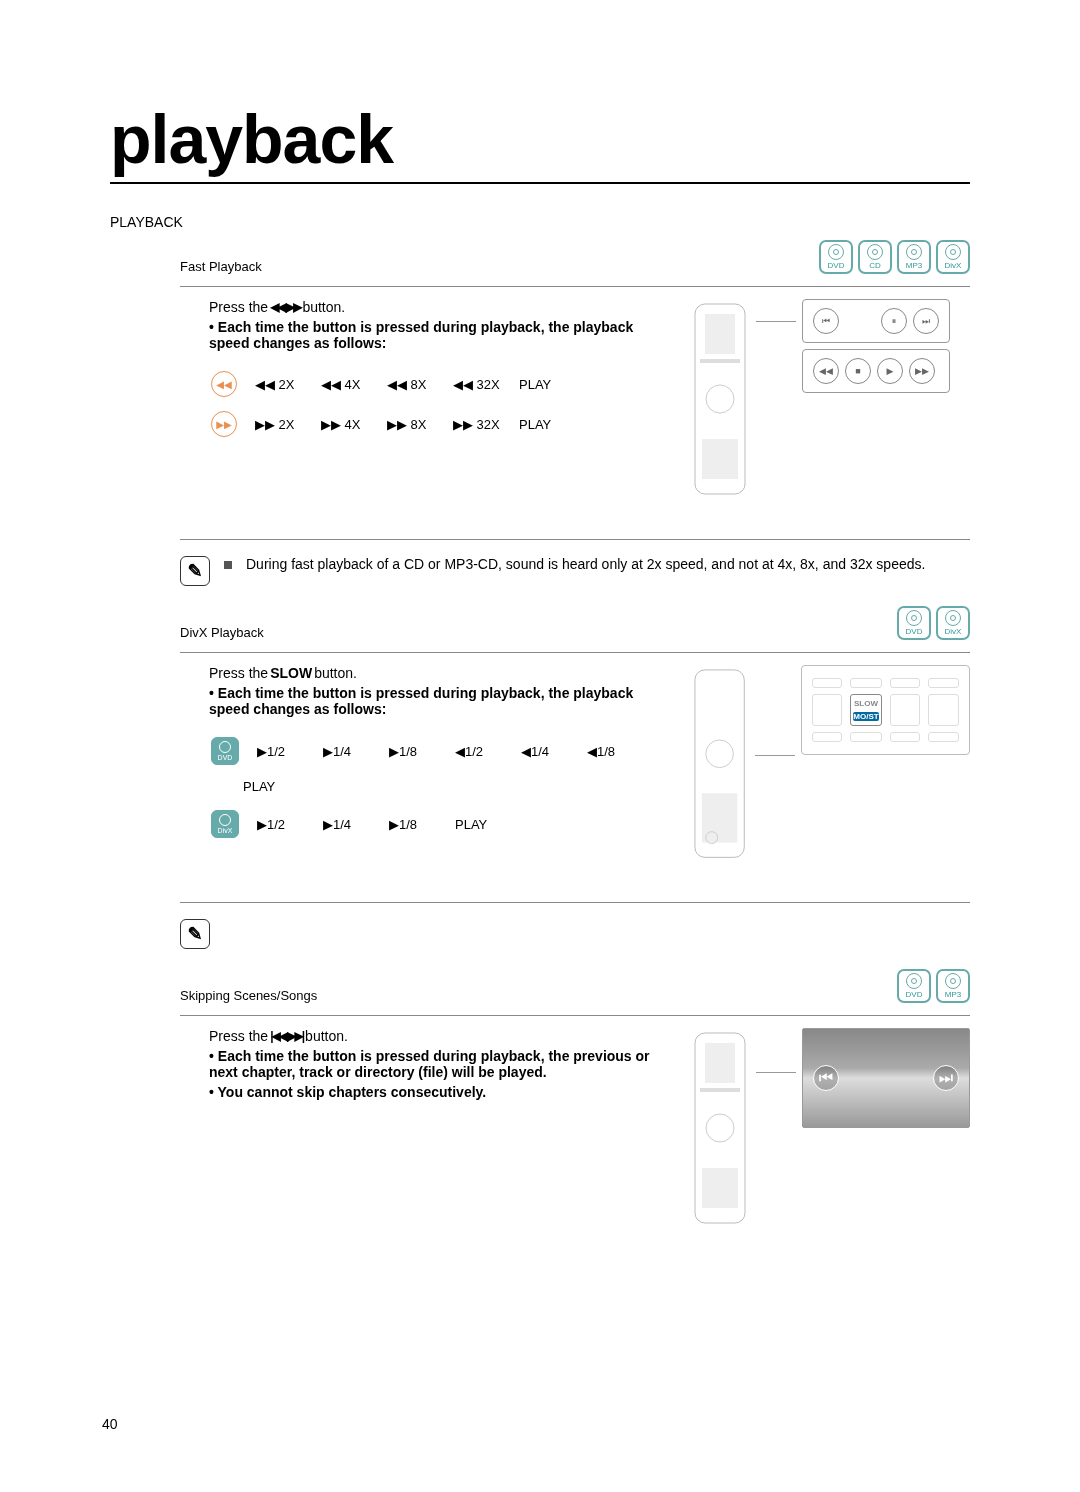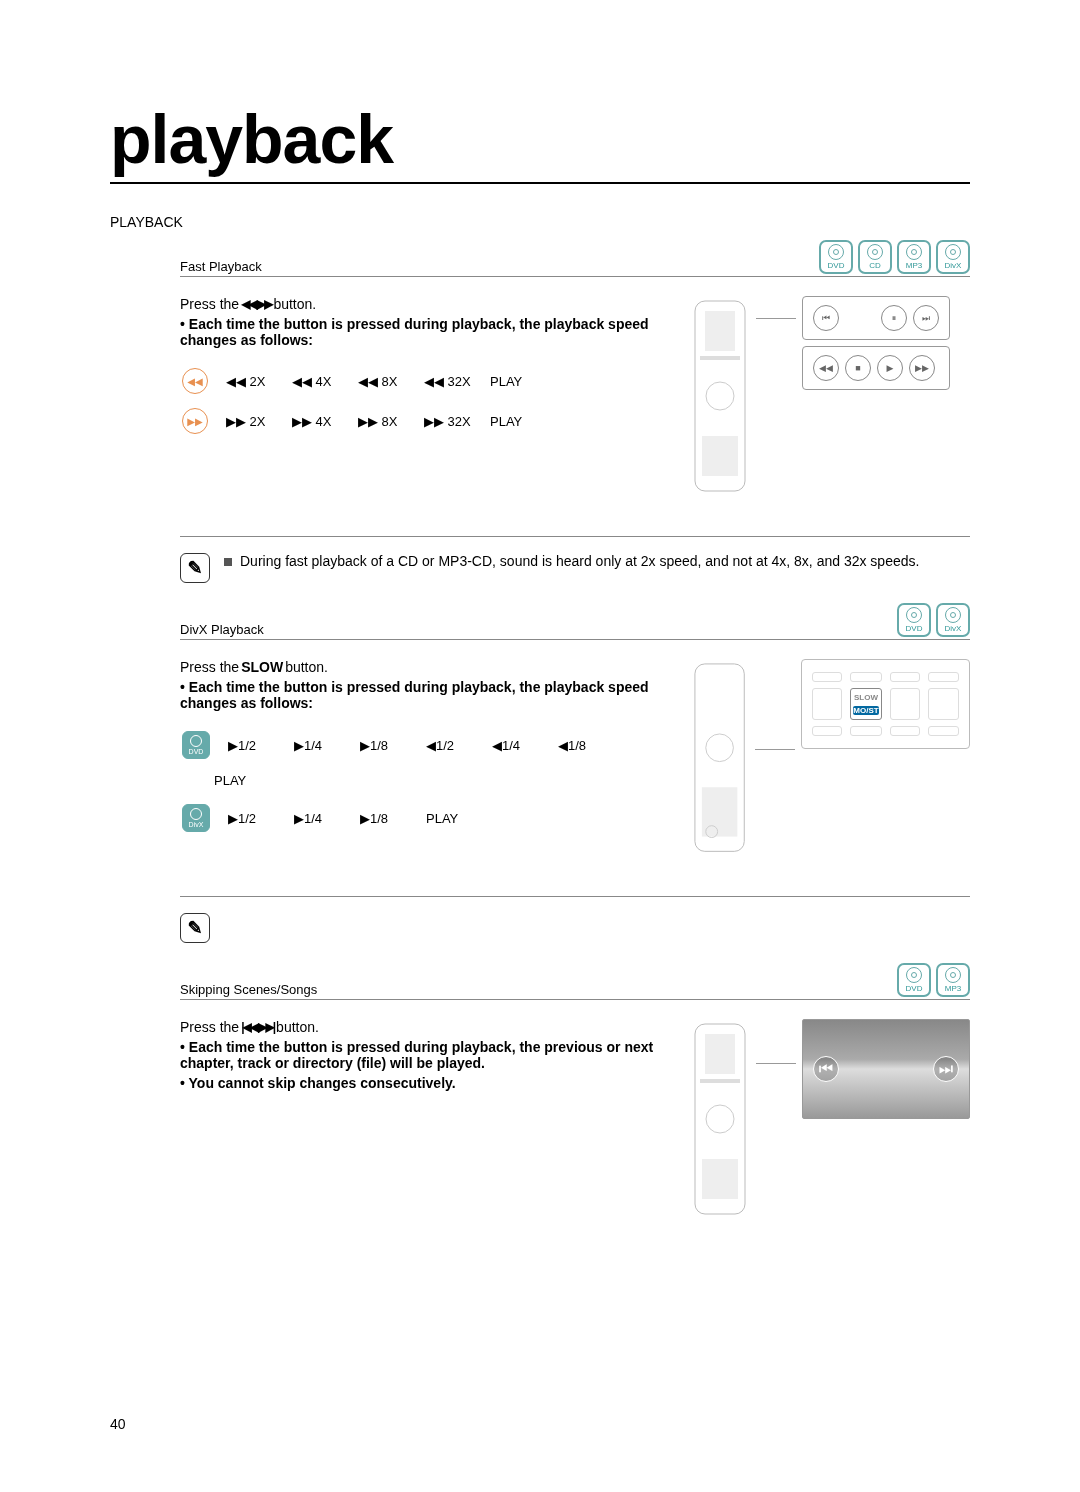--- a/index.html
+++ b/index.html
@@ -27,22 +27,22 @@
     .subsection {
       position: relative;
       margin-left: 70px;
       margin-bottom: 20px;
     }
     .subsection-title-row {
       display: flex;
       justify-content: space-between;
       align-items: flex-end;
       border-bottom: 1px solid #888;
-      padding-bottom: 2px;
-      margin-bottom: 19px;
+      padding-bottom: 12px;
+      margin-bottom: 12px;
     }
     .subsection-title { font-size: 13px; }
     .disc-badges { display: flex; gap: 5px; }
     .disc-badge {
       width: 34px; height: 34px;
       border: 2px solid #6aa;
       border-radius: 7px;
       display: flex; flex-direction: column;
       align-items: center; justify-content: center;
       font-size: 8px; color: #399;
@@ -50,21 +50,21 @@
     .disc-badge .disc-circle {
       width: 16px; height: 16px; border: 1.5px solid #6aa; border-radius: 50%;
       position: relative; margin-bottom: 1px;
     }
     .disc-badge .disc-circle:after {
       content: ''; position: absolute; left: 50%; top: 50%;
       width: 4px; height: 4px; border: 1px solid #6aa; border-radius: 50%;
       transform: translate(-50%,-50%);
     }
     .content-row { display: flex; gap: 20px; }
-    .content-left { flex: 1; }
+    .content-left { flex: 1; margin-left: 29px; }
     .content-right { flex: 0 0 280px; display: flex; align-items: flex-start; gap: 6px; }
     .instr-line { font-size: 14px; margin-bottom: 4px; display: flex; align-items: center; flex-wrap: wrap; gap: 2px; }
     .bullet-line { font-size: 14px; margin-left: 0px; margin-bottom: 4px; font-weight: bold; }
     .speed-table { margin-top: 20px; }
     .speed-row { display: flex; align-items: center; gap: 18px; margin-bottom: 14px; padding-left: 2px; }
     .round-btn {
       width: 26px; height: 26px; border: 1.5px solid #e89050; border-radius: 50%;
       display: inline-flex; align-items: center; justify-content: center;
       color: #e89050; font-size: 10px;
     }
@@ -76,21 +76,21 @@
       display: flex;
       gap: 14px;
       align-items: flex-start;
     }
     .note-icon {
       width: 30px; height: 30px; border: 1.5px solid #333; border-radius: 6px;
       display: flex; align-items: center; justify-content: center;
       font-size: 18px; font-weight: bold;
     }
     .note-list { font-size: 14px; }
-    .note-list div { display: flex; gap: 8px; margin-bottom: 6px; }
+    .note-list div { display: flex; gap: 14px; margin-bottom: 6px; }
     .note-list .sq { width: 8px; height: 8px; background: #555; margin-top: 5px; flex-shrink: 0; }
     .remote-svg { width: 60px; }
     .front-panel-box {
       border: 1px solid #999; border-radius: 4px;
       padding: 8px 10px; display: flex; gap: 8px; align-items: center;
       font-size: 8px; color: #666;
     }
     .panel-btn {
       width: 26px; height: 26px; border: 1.2px solid #888; border-radius: 50%;
       display: inline-flex; align-items: center; justify-content: center;
@@ -101,21 +101,21 @@
     .slow-panel-box {
       border: 1px solid #bbb; border-radius: 4px;
       padding: 12px 10px; font-size: 8px; color: #888;
       display: grid; grid-template-columns: repeat(4, 1fr); gap: 6px 8px;
     }
     .slow-panel-cell { border: 1px solid #ddd; border-radius: 3px; padding: 4px 2px; text-align: center; }
     .slow-highlight { border-color: #888; font-weight: bold; }
     .page-number {
       position: absolute;
       bottom: 60px;
-      left: 110px;
+      left: 102px;
       font-size: 14px;
     }
     .glyph { font-size: 12px; letter-spacing: -2px; }
     .skipimg {
       flex: 1; height: 100px; background: #ccc;
       border: 1px solid #999; border-radius: 2px;
       position: relative; display: flex; align-items: center; justify-content: space-between;
       padding: 0 10px;
       background: linear-gradient(#888, #aaa 40%, #ddd 50%, #999);
     }
@@ -327,21 +327,21 @@
     </div>
   </div>
   <div class="content-row">
     <div class="content-left">
       <div class="instr-line">
         <span>Press the </span>
         <b class="glyph">|◀◀,▶▶|</b>
         <span> button.</span>
       </div>
       <div class="bullet-line">• Each time the button is pressed during playback, the previous or next chapter, track or directory (file) will be played.</div>
-      <div class="bullet-line">• You cannot skip changes consecutively.</div>
+      <div class="bullet-line">• You cannot skip chapters consecutively.</div>
     </div>
     <div class="content-right">
       <svg class="remote-svg" viewBox="0 0 60 200">
         <rect x="5" y="5" width="50" height="190" rx="10" fill="none" stroke="#bbb"></rect>
         <circle cx="30" cy="100" r="14" fill="none" stroke="#ccc"></circle>
         <rect x="10" y="60" width="40" height="4" fill="#ddd"></rect>
         <rect x="15" y="15" width="30" height="40" fill="#eee"></rect>
         <rect x="12" y="140" width="36" height="40" fill="#eee"></rect>
       </svg>
       <div class="callout-line" style="margin-top:44px;"></div>

